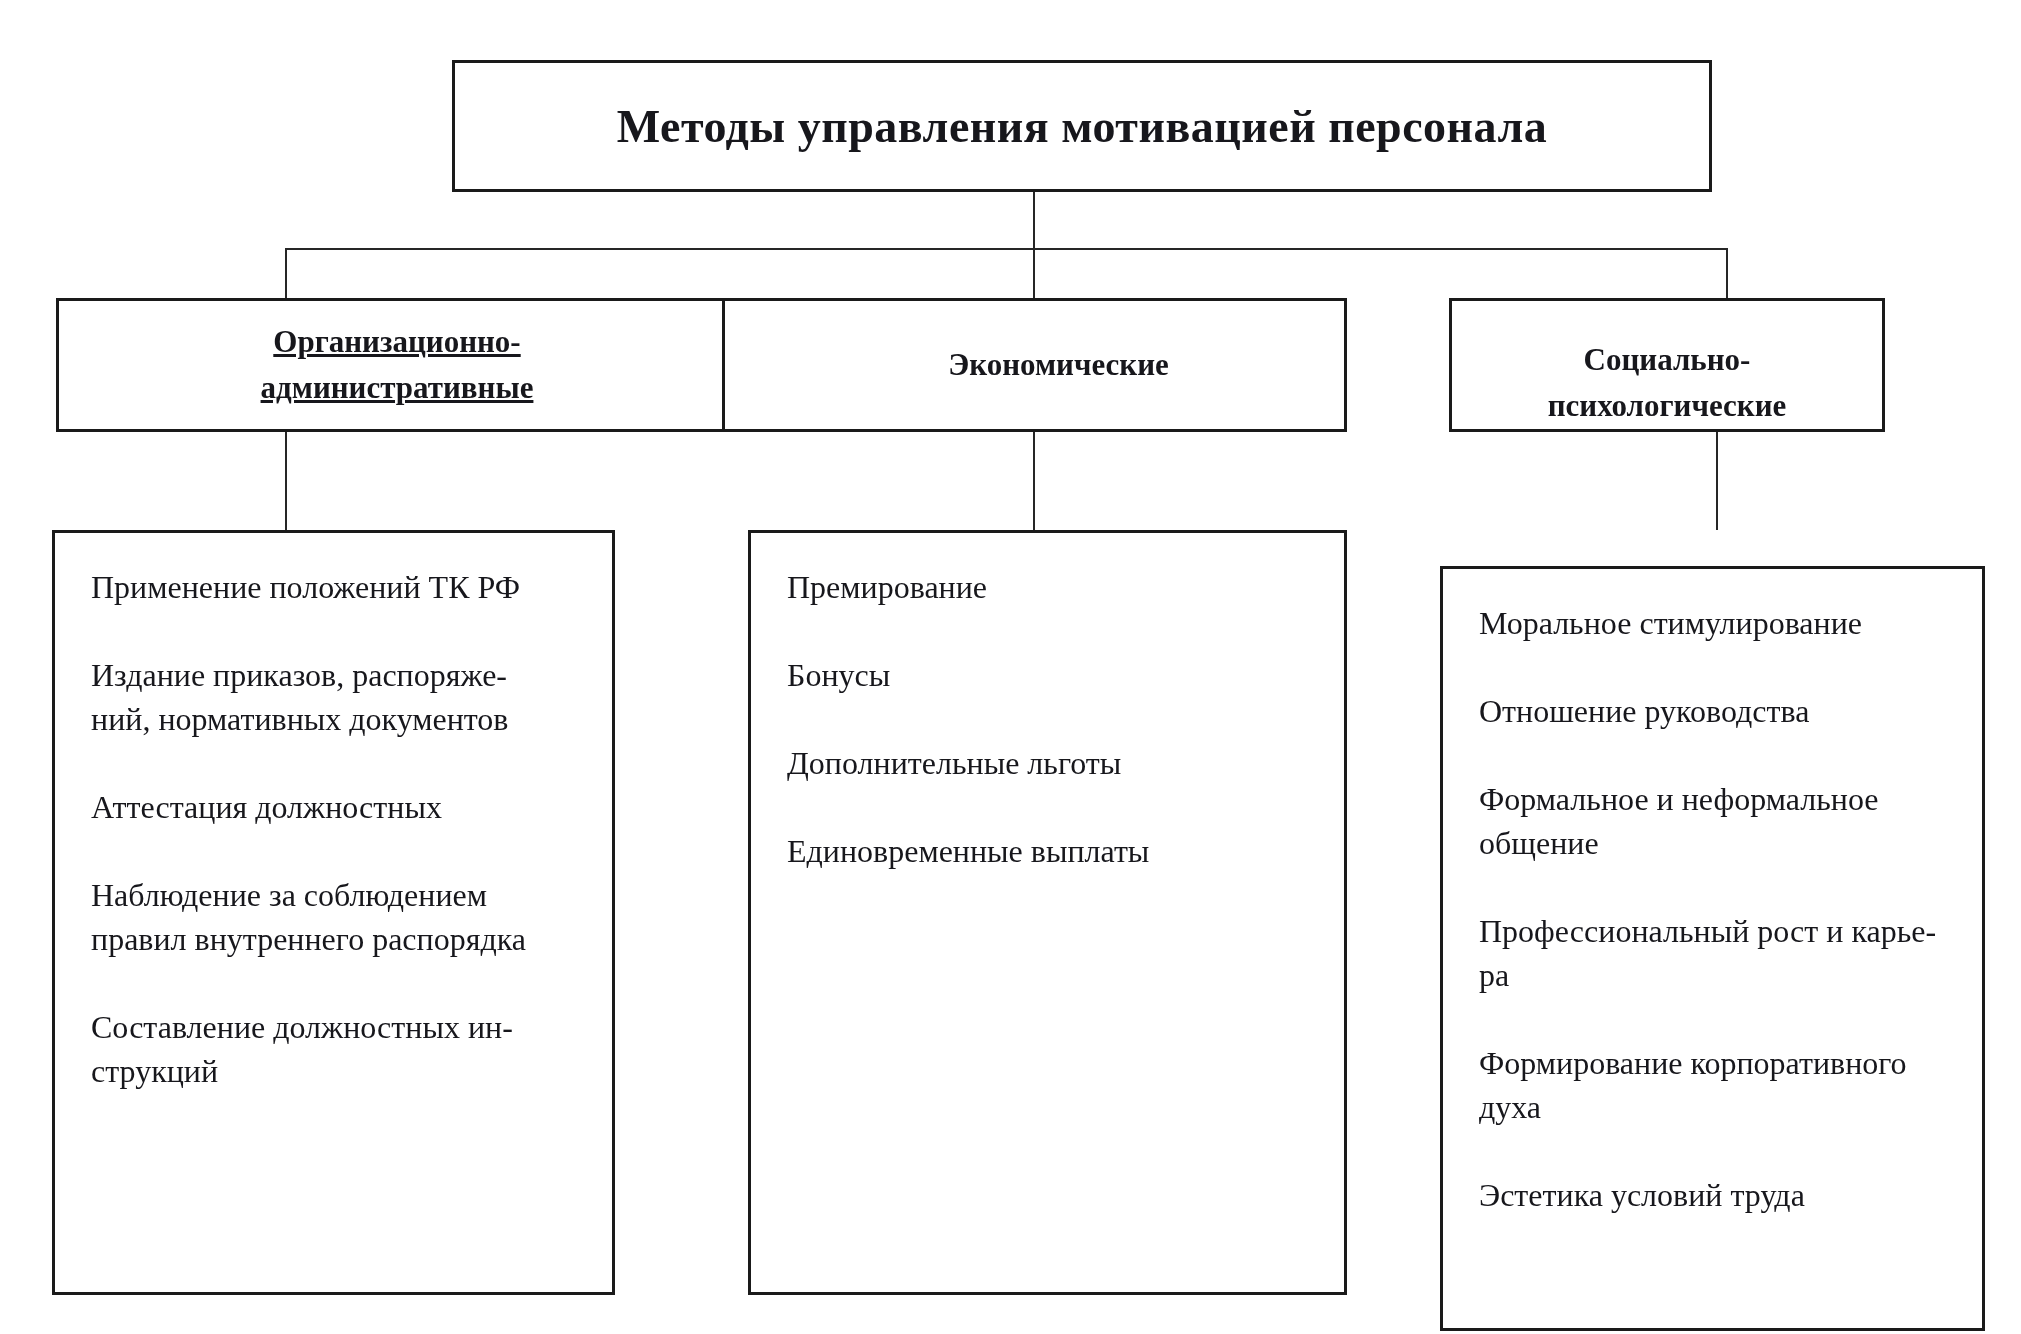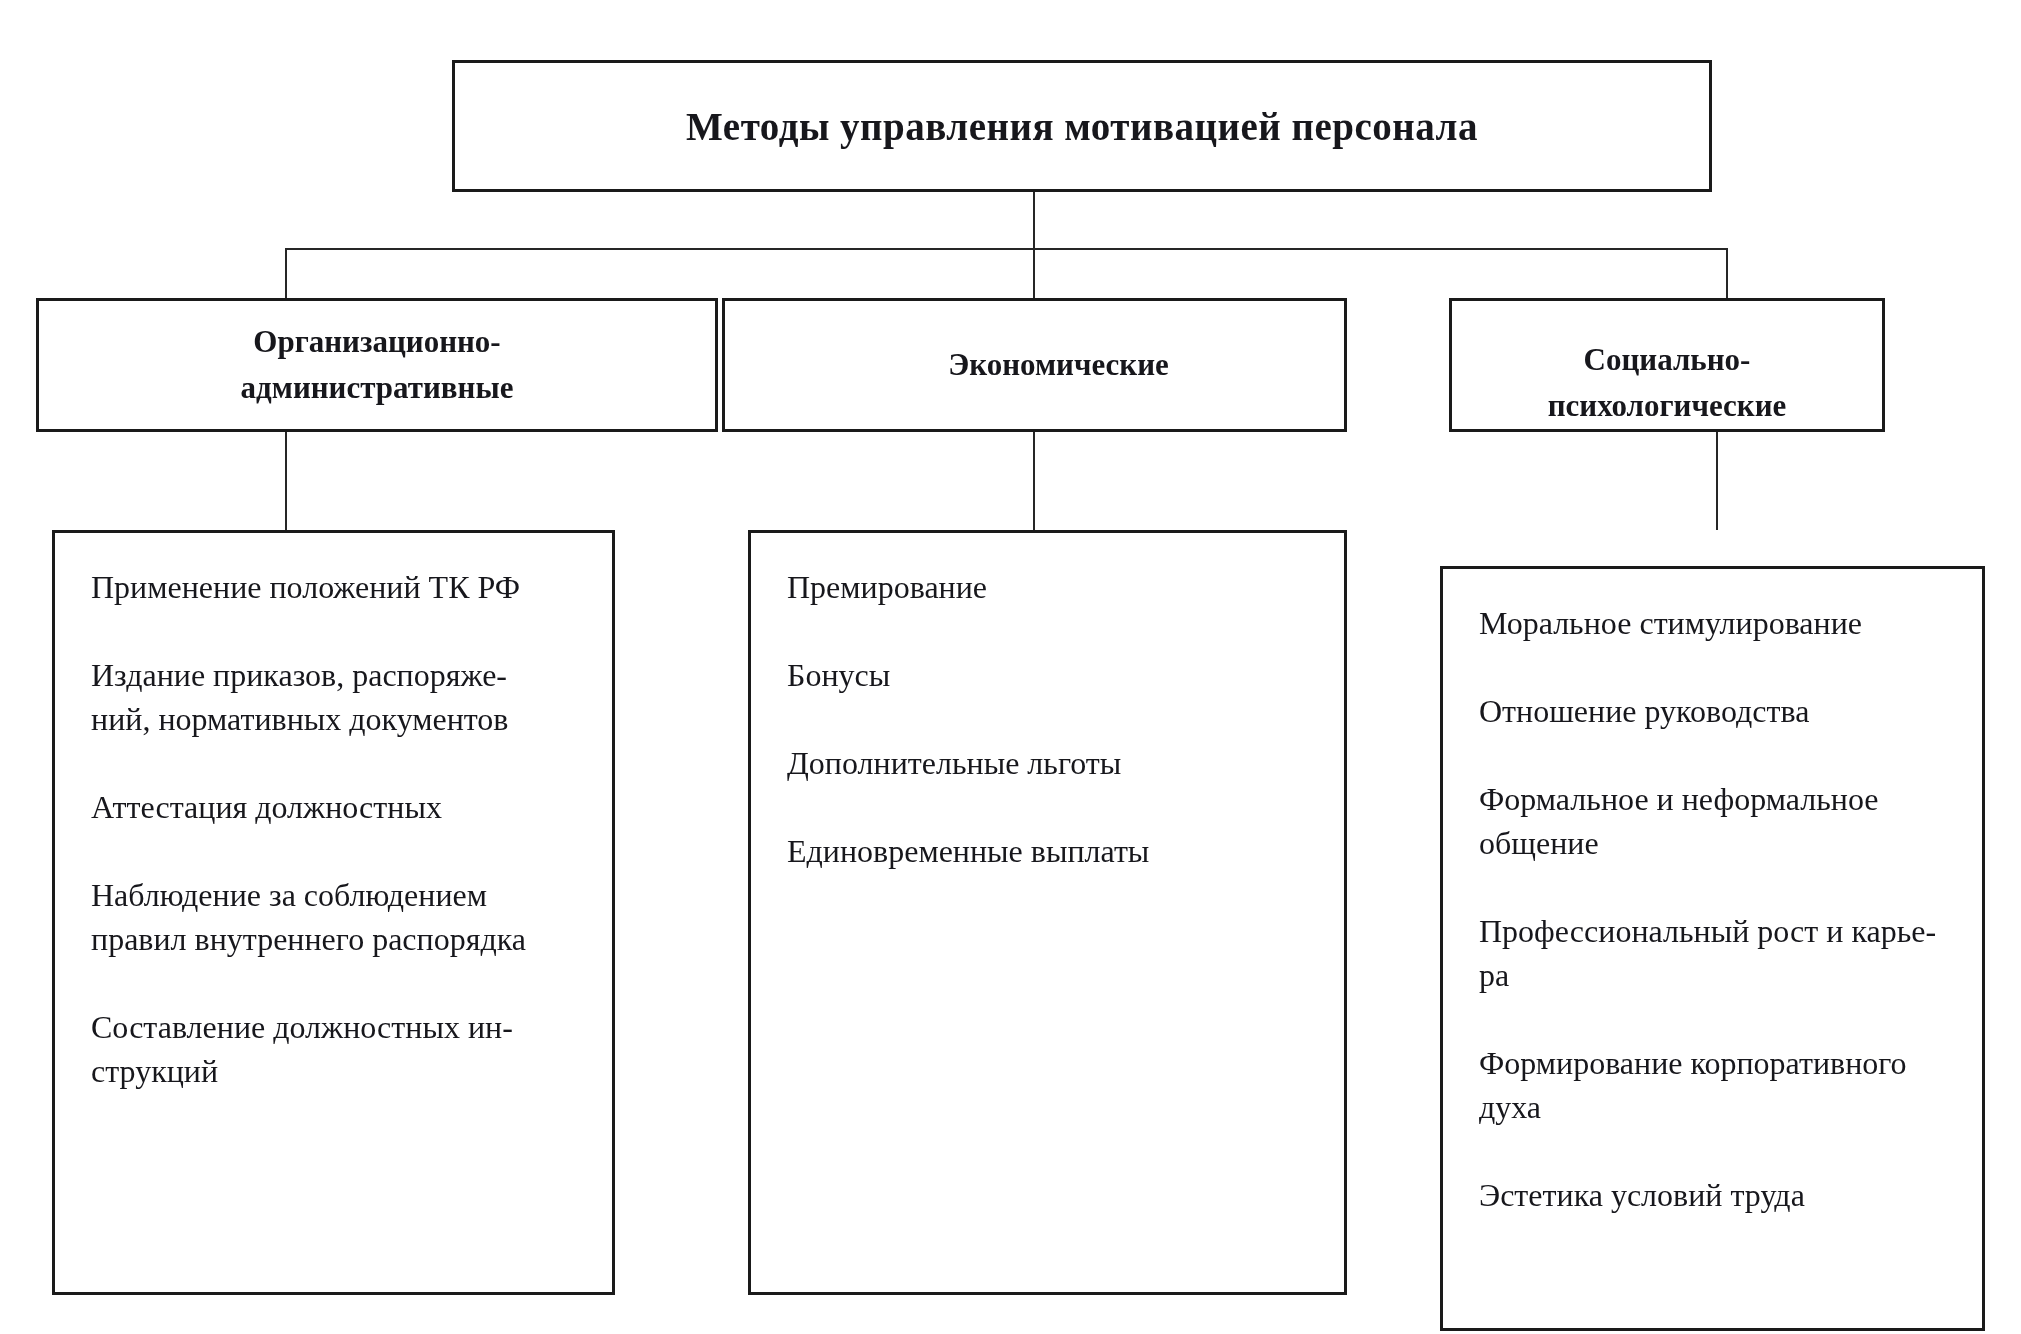--- a/index.html
+++ b/index.html
@@ -23,33 +23,33 @@
     box-sizing: border-box;
   }
   .title-box {
     left: 452px; top: 60px;
     width: 1260px; height: 132px;
     display: flex;
     align-items: center;
     justify-content: center;
   }
   .title-text {
-    font-size: 39px;
+    font-size: 46px;
     font-weight: bold;
     letter-spacing: 0.5px;
     text-align: center;
   }
   .cat-box {
     top: 298px;
     height: 134px;
     display: flex;
     align-items: center;
     justify-content: center;
   }
-  .cat-left  { left: 36px;   width: 682px; }
+  .cat-left  { left: 56px;   width: 682px; text-decoration: underline; }
   .cat-mid   { left: 722px;  width: 625px; padding-left: 48px; }
   .cat-right { left: 1449px; width: 436px; align-items: flex-end; }
   .cat-text {
     font-size: 31px;
     font-weight: bold;
     text-align: center;
     line-height: 46px;
     white-space: pre-line;
   }
   .det-box {

